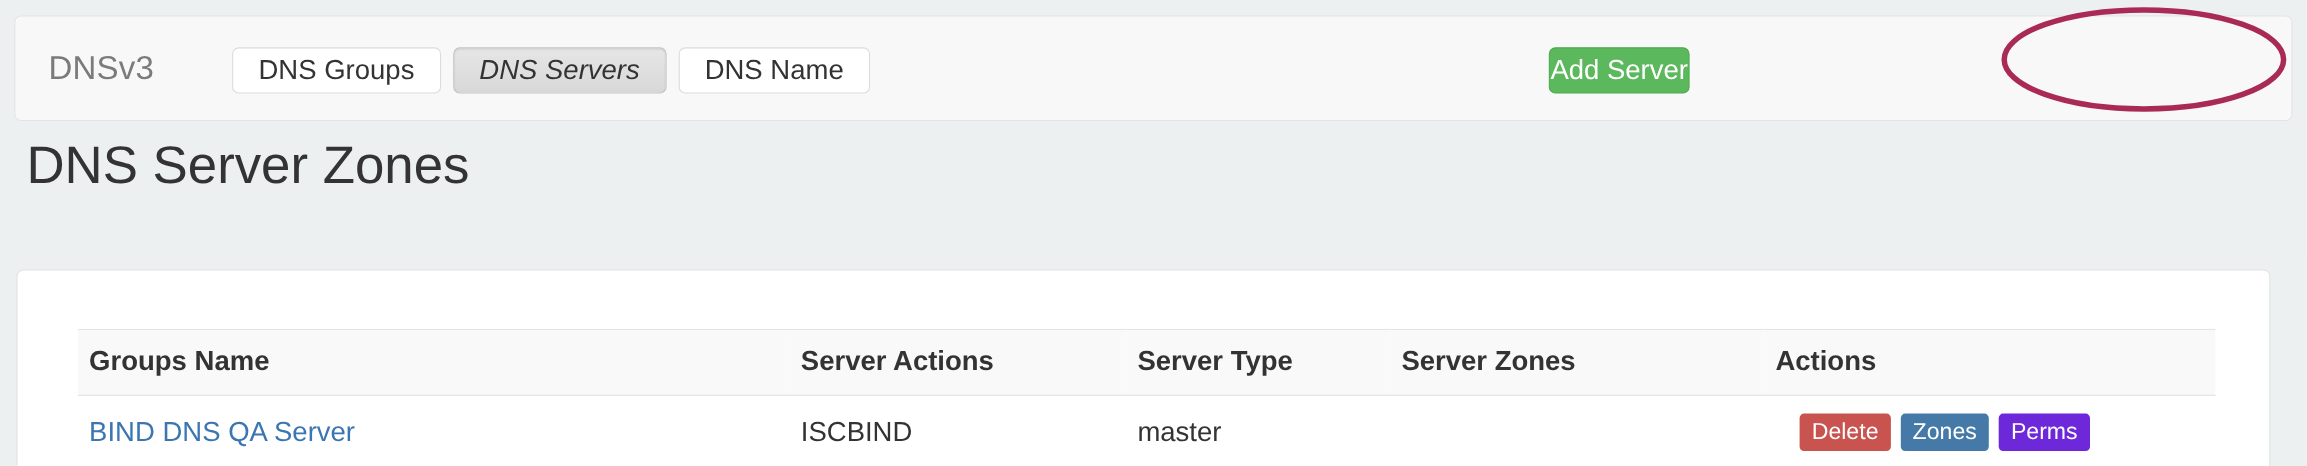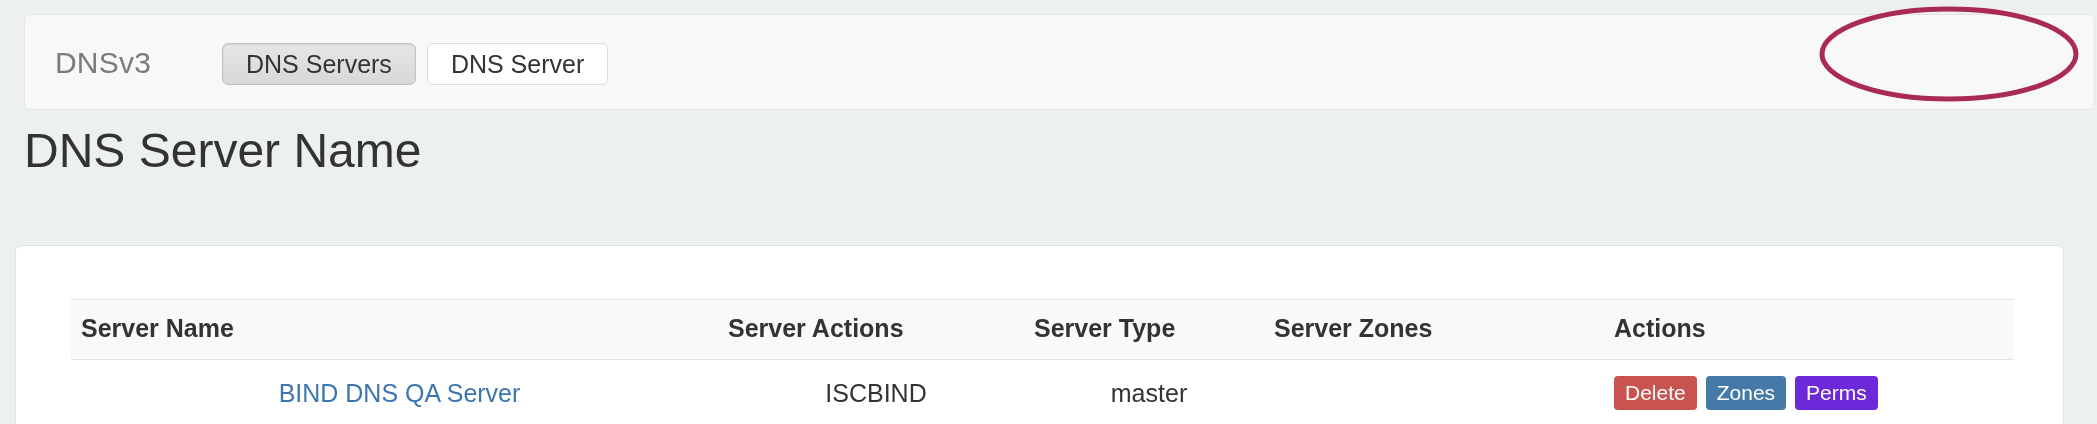--- a/index.html
+++ b/index.html
@@ -11,21 +11,21 @@
     height: 424px;
     background: #ECF0F1;
     font-family: "Liberation Sans", sans-serif;
     overflow: hidden;
     position: relative;
   }
 
   
   .navbar {
     position: absolute;
-    left: 24px;
+    left: 13px;
     top: 14px;
     width: 2071px;
     height: 96px;
     background: #F8F8F8;
     border: 1px solid #E4E4E4;
     border-radius: 6px;
     box-sizing: border-box;
   }
   .brand {
     position: absolute;
@@ -56,20 +56,21 @@
     border: 1px solid #DCDCDC;
     border-radius: 6px;
     box-sizing: border-box;
     white-space: nowrap;
     cursor: pointer;
   }
   .nav-btn.active {
     background: linear-gradient(180deg, #E6E6E6 0%, #D8D8D8 100%);
     border-color: #C3C3C3;
     box-shadow: inset 0 1px 2px rgba(0,0,0,0.10);
+    font-style: italic;
   }
 
   .add-server-btn {
     position: absolute;
     left: 1394px;
     top: 28px;
     width: 128px;
     height: 42px;
     display: flex;
     align-items: center;
@@ -136,21 +137,21 @@
     text-align: left;
     font-size: 25px;
     font-weight: bold;
     color: #333333;
     padding: 14px 0 16px 10px;
     border-top: 1px solid #E4E4E4;
     border-bottom: 1px solid #E4E4E4;
     white-space: nowrap;
   }
   .table td {
-    text-align: center;
+    text-align: left;
     font-size: 25px;
     color: #333333;
     padding: 16px 0 14px 10px;
     vertical-align: middle;
     white-space: nowrap;
   }
   .col-name    { width: 647px; }
   .col-backend { width: 306px; }
   .col-type    { width: 240px; }
   .col-status  { width: 340px; }
@@ -174,57 +175,59 @@
     align-items: center;
     justify-content: center;
     font-size: 21px;
     color: #FFFFFF;
     border-radius: 4px;
     box-sizing: border-box;
     white-space: nowrap;
     cursor: pointer;
     border: none;
   }
-  .act-delete { background: #C9534F; }
+  .act-delete { background: #C9534F; margin-left: 22px; }
   .act-push   { background: #4479A8; }
   .act-perms  { background: #6d28d9; }
 </style>
 </head>
 <body>
 
 <div class="navbar">
 
   <div class="brand">DNSv3</div>
 
   <div class="nav-btns">
+    <div class="nav-btn">DNS Groups</div>
     <div class="nav-btn active">DNS Servers</div>
-    <div class="nav-btn">DNS Server</div>
+    <div class="nav-btn">DNS Name</div>
   </div>
 
+  <div class="add-server-btn">Add Server</div>
 </div>
 
 <svg class="annotation" viewBox="0 0 262 100" xmlns="http://www.w3.org/2000/svg">
   <ellipse cx="131" cy="50" rx="127" ry="45" fill="none" stroke="#A92B55" stroke-width="5"></ellipse>
 </svg>
 
-<h1 class="page-title">DNS Server Name</h1>
+<h1 class="page-title">DNS Server Zones</h1>
 
 <div class="card">
 
   <table class="table">
     <colgroup>
       <col class="col-name">
       <col class="col-backend">
       <col class="col-type">
       <col class="col-status">
       <col class="col-actions">
     </colgroup>
     <thead>
       <tr>
-        <th>Server Name</th>
+        <th>Groups Name</th>
         <th>Server Actions</th>
         <th>Server Type</th>
         <th>Server Zones</th>
         <th>Actions</th>
       </tr>
     </thead>
     <tbody>
       <tr>
         <td>
           <a class="row-link" href="#">BIND DNS QA Server</a>

